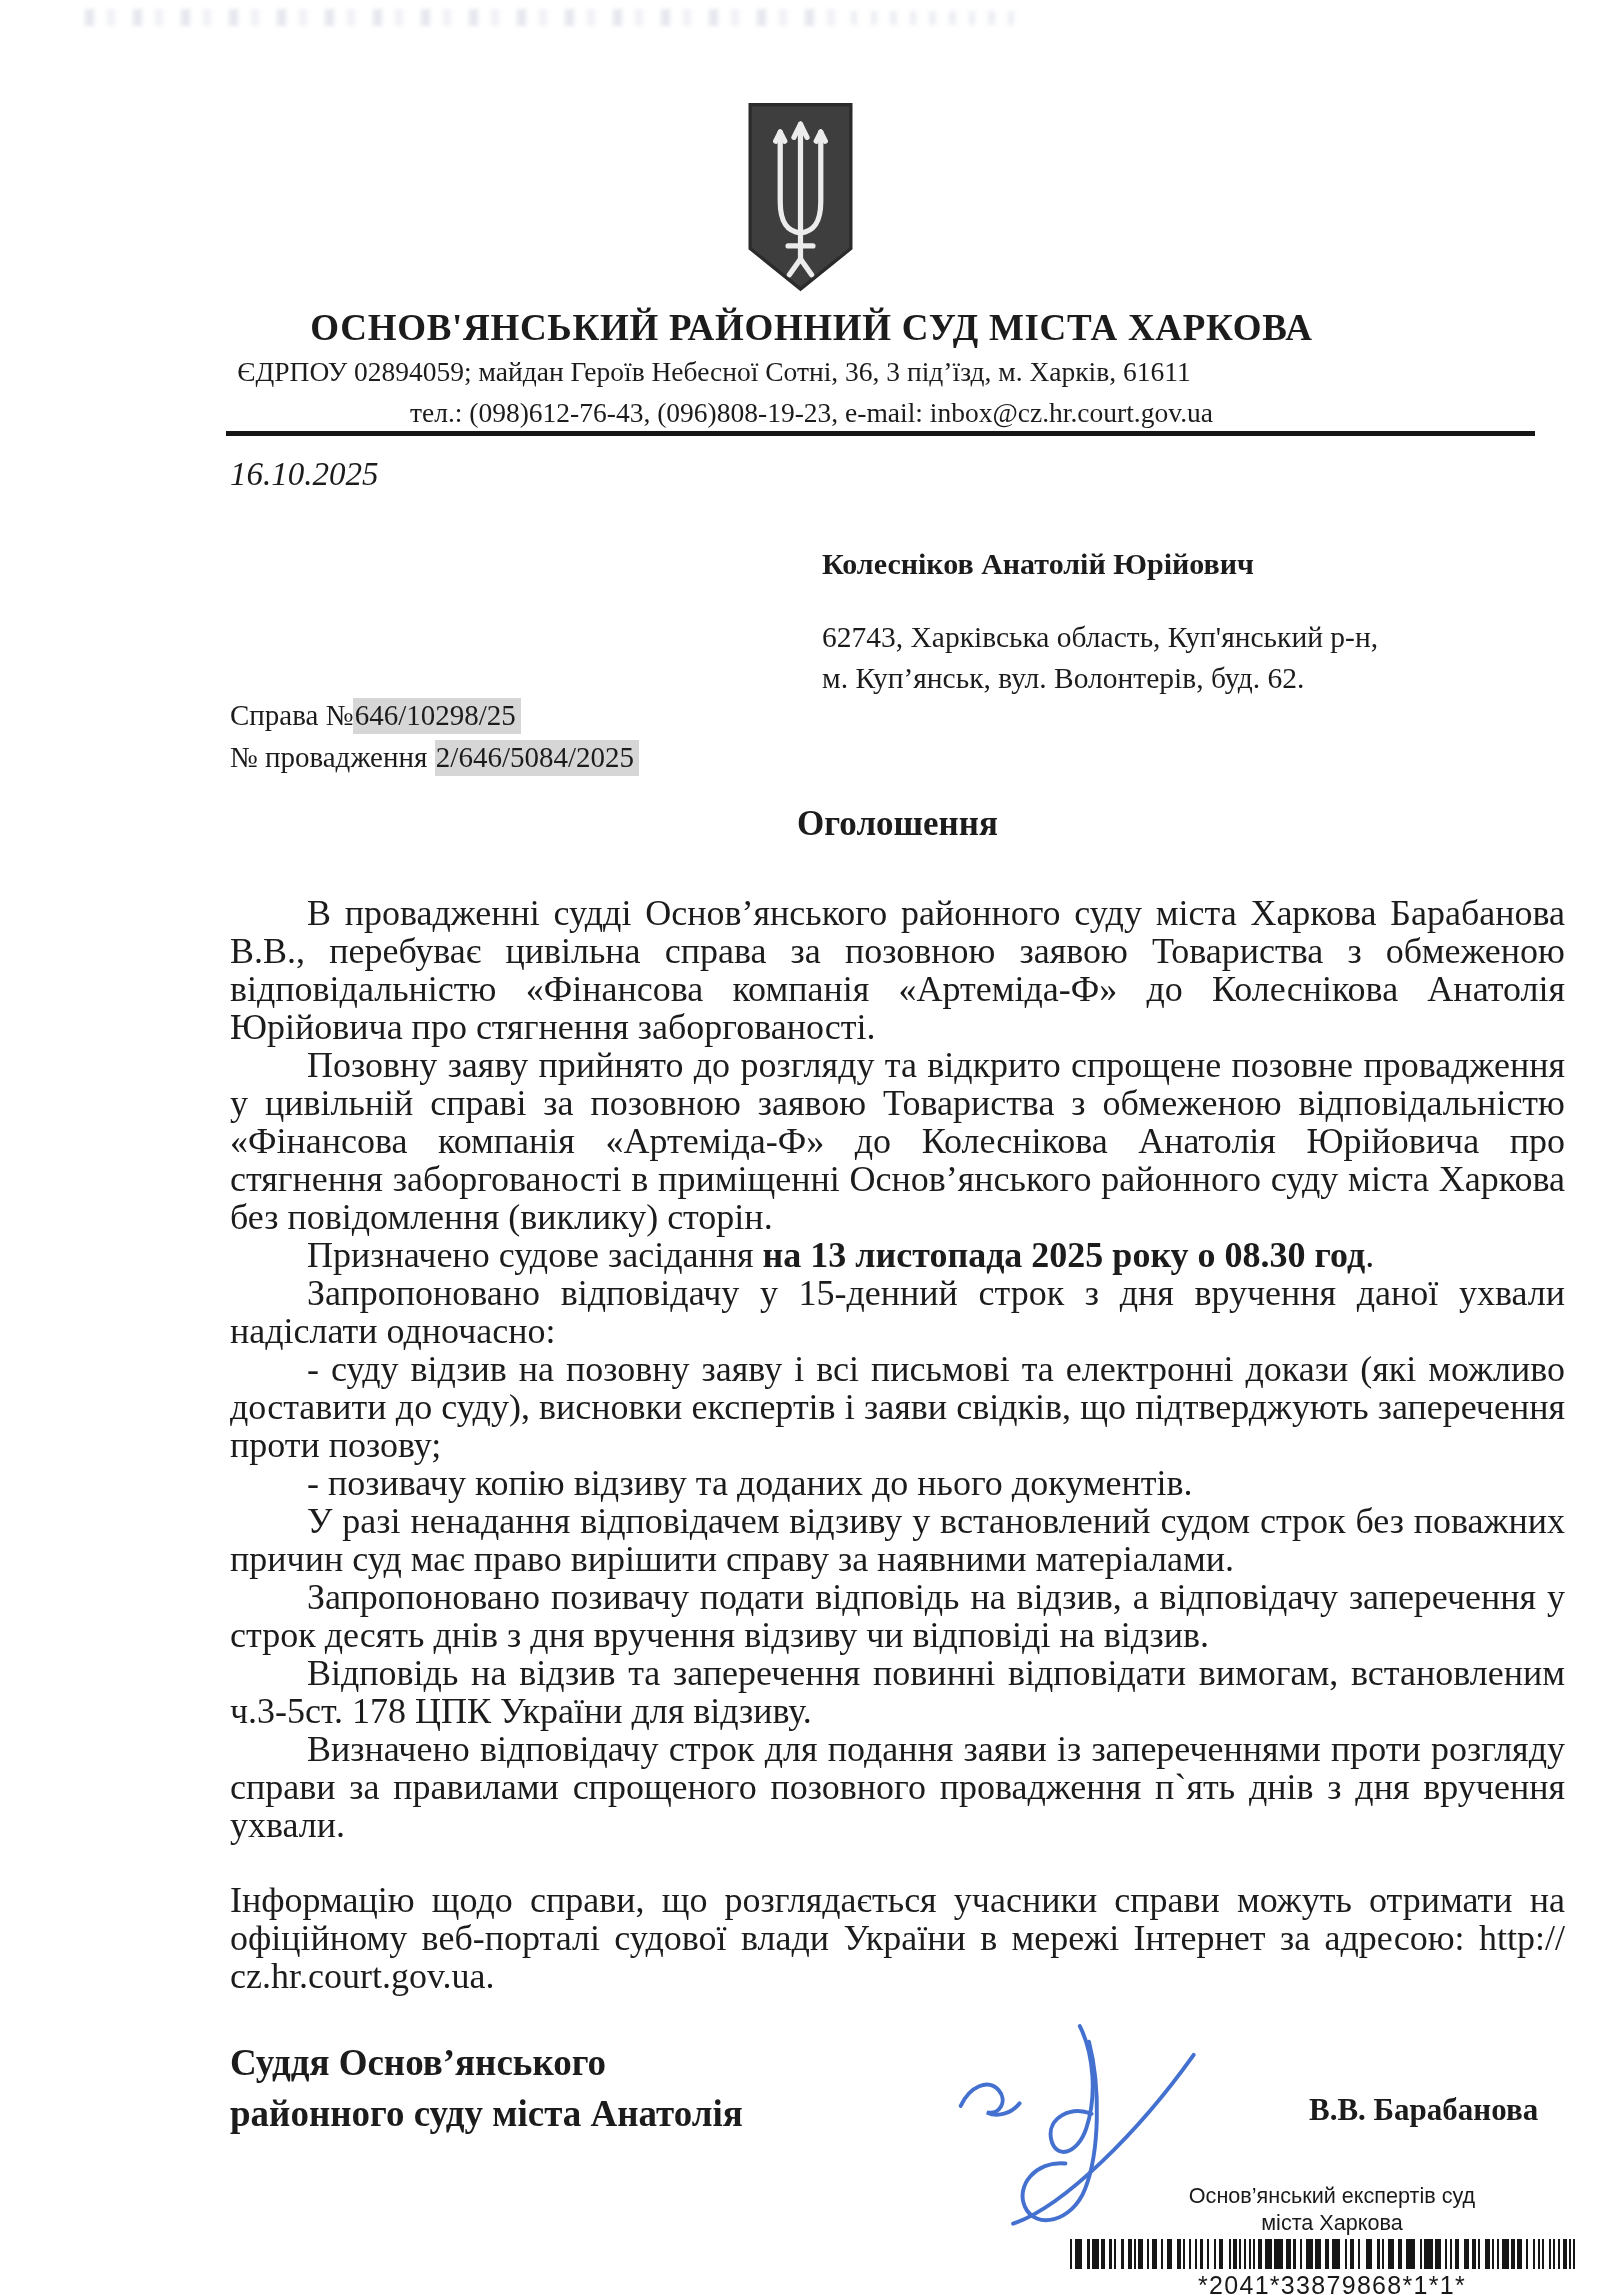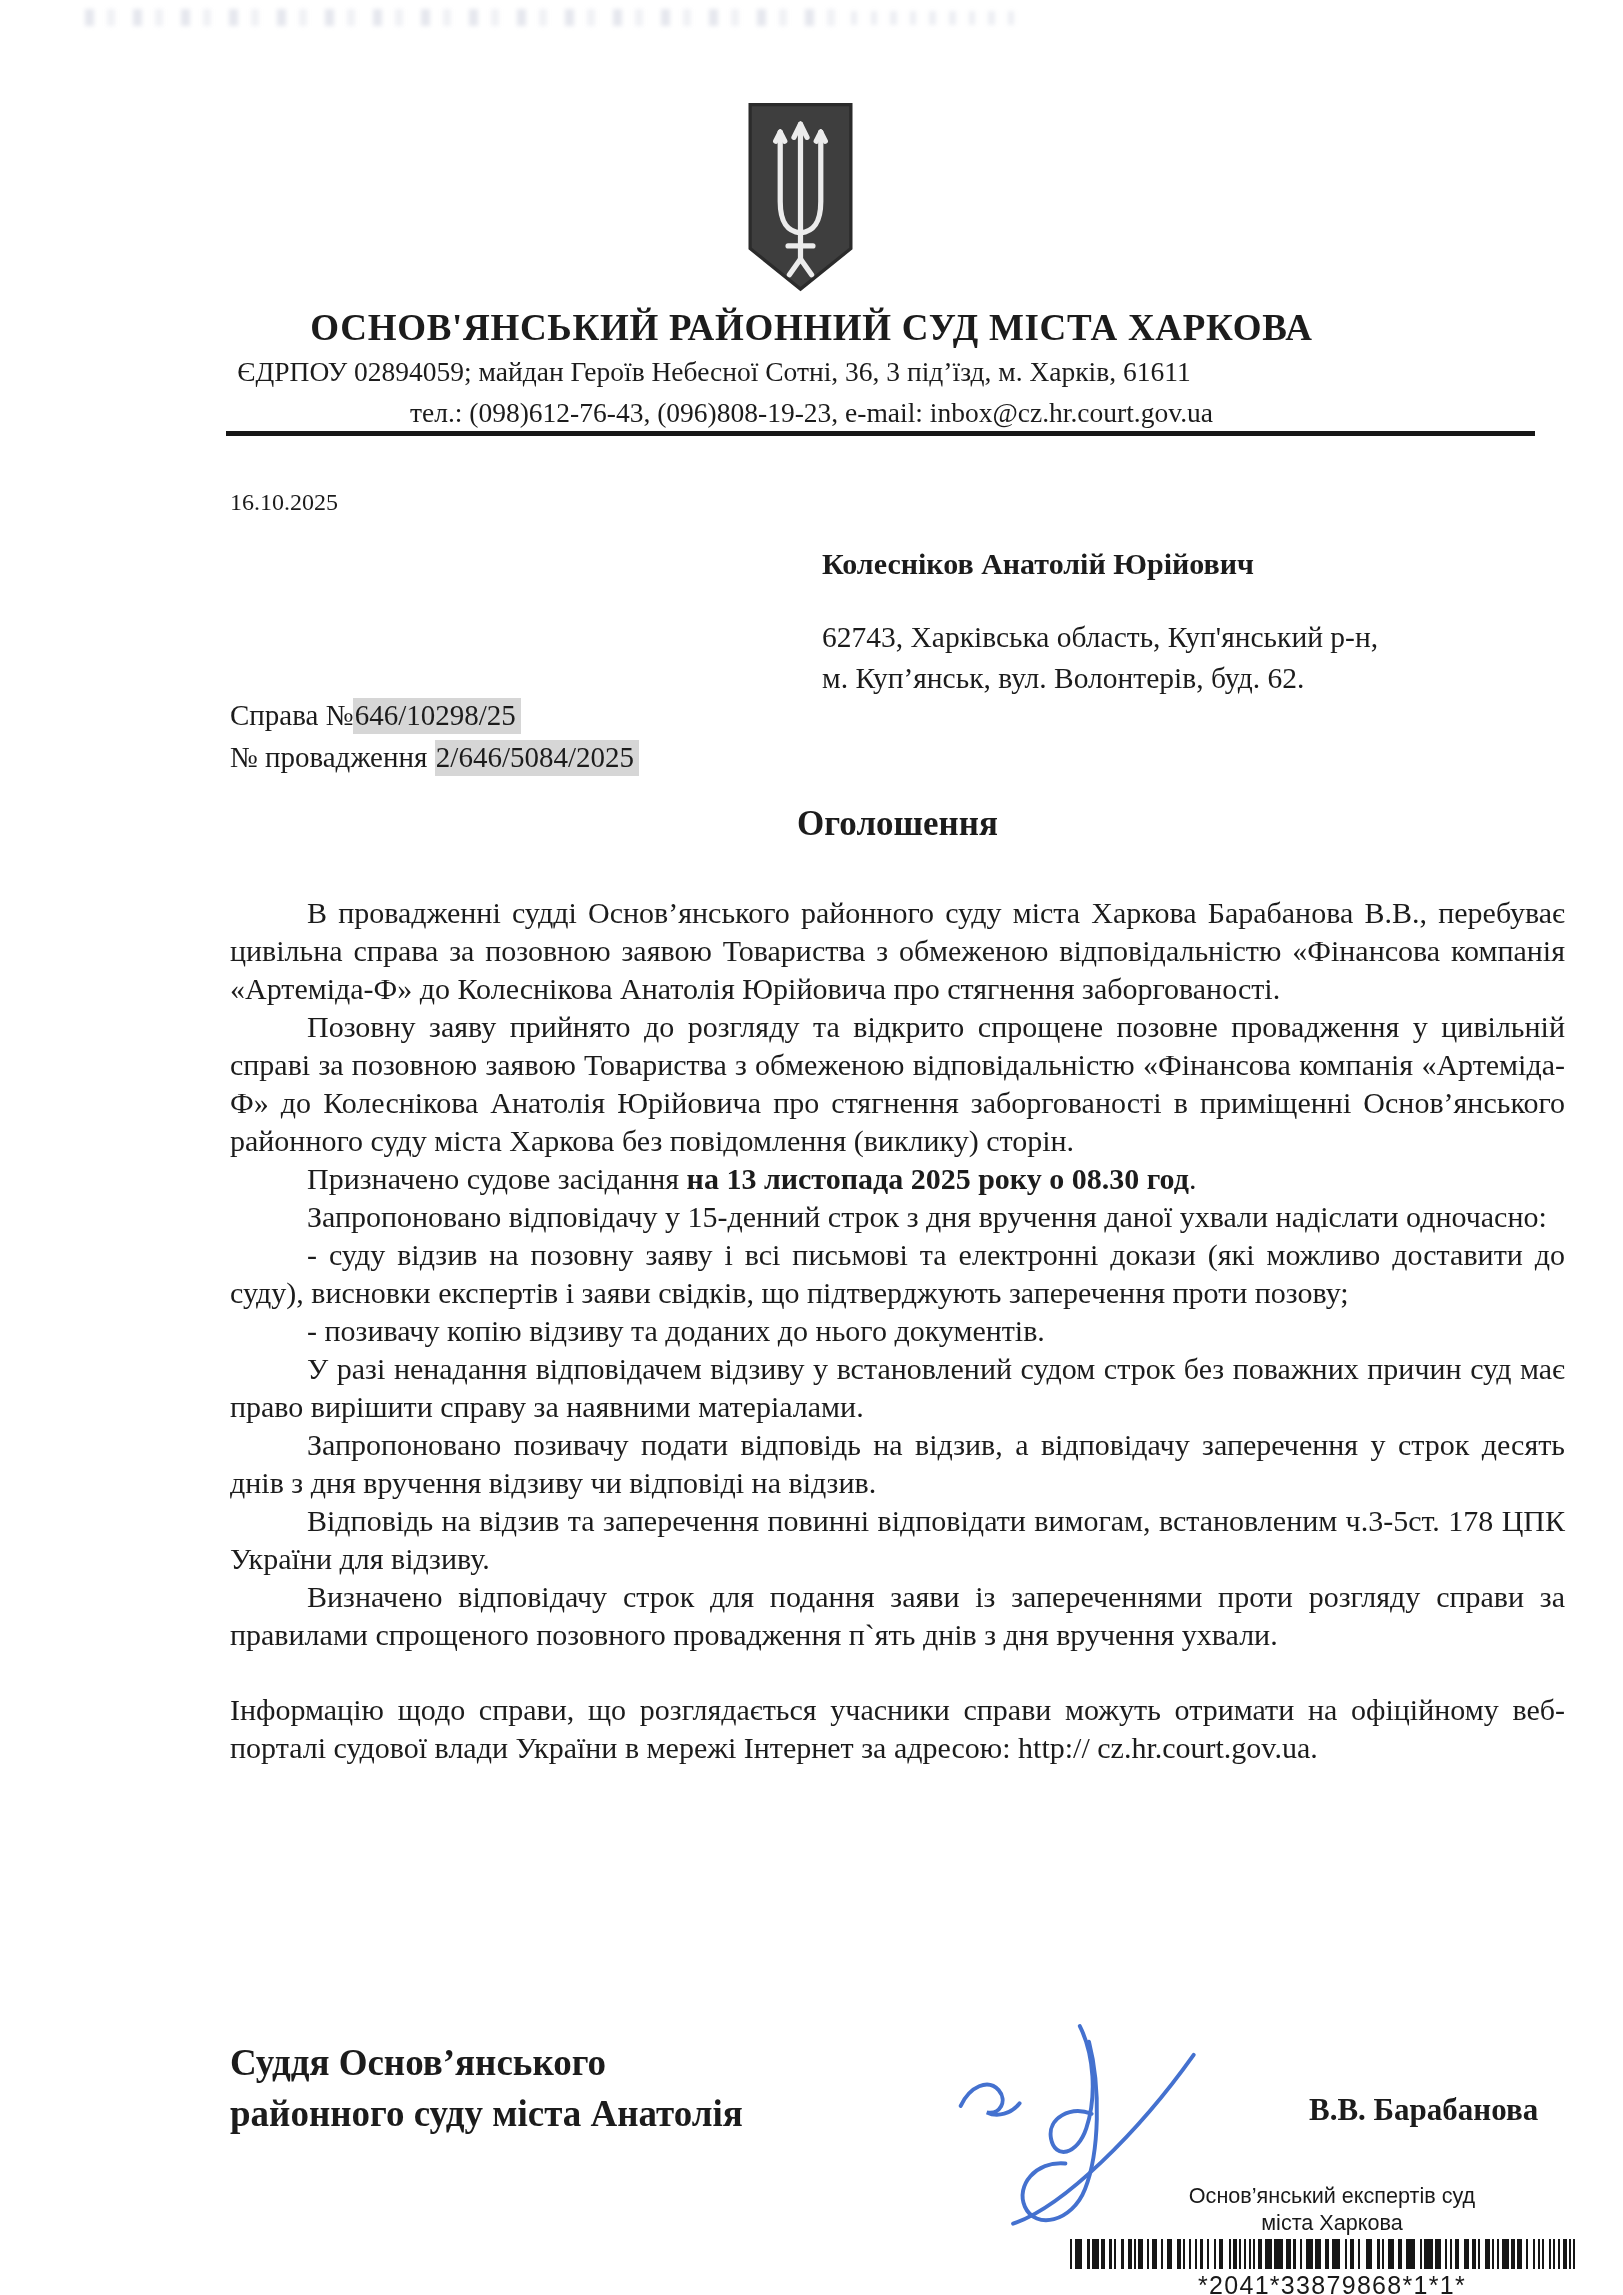--- a/index.html
+++ b/index.html
@@ -18,32 +18,32 @@
     filter:blur(2px);
   }
   .emblem{position:absolute;left:746px;top:102px;width:109px;height:191px;}
   .court-name{
     position:absolute;left:0;top:306px;width:1623px;text-align:center;
     font-weight:bold;font-size:37px;letter-spacing:0.7px;
   }
   .court-address{position:absolute;left:0;top:356px;width:1428px;text-align:center;font-size:27.5px;}
   .court-contacts{position:absolute;left:0;top:397px;width:1623px;text-align:center;font-size:27.5px;}
   .rule{position:absolute;left:226px;top:431px;width:1309px;height:5.2px;background:#161616;}
-  .doc-date{position:absolute;left:230px;top:489px;font-size:24px;}
+  .doc-date{position:absolute;left:230px;top:456px;font-size:33px;font-style:italic;}
   .recipient{position:absolute;left:822px;top:543px;font-size:29.5px;line-height:41px;}
   .recipient-name{font-weight:bold;font-size:30px;margin-bottom:33px;}
   .case-block{position:absolute;left:230px;top:694px;font-size:29px;line-height:42px;}
   .hl{background:var(--hl,#d6d6d6);padding:1.3px 5.2px 2.6px 1.3px;}
   .doc-title{
     position:absolute;left:230px;top:804px;width:1335px;margin:0;
     text-align:center;font-size:35px;font-weight:bold;
   }
   .body-text{
     position:absolute;left:230px;top:894px;width:1335px;
-    font-size:30px;line-height:38px;text-align:justify;
+    font-size:36px;line-height:38px;text-align:justify;
   }
   .body-text p{margin:0;text-indent:77px;}
   .body-text p.no-indent{text-indent:0;}
   .body-text p.space-before{margin-top:37px;}
   .b{font-weight:bold;}
   .sig-left{position:absolute;left:230px;top:2037px;font-size:37px;font-weight:bold;line-height:51px;}
   .judge-name{position:absolute;left:1309px;top:2092px;font-size:31px;font-weight:bold;}
   .sig-overlay{position:absolute;left:0;top:0;width:1623px;height:2295px;pointer-events:none;}
   .stamp{
     position:absolute;left:1070px;top:2182px;width:524px;text-align:center;

